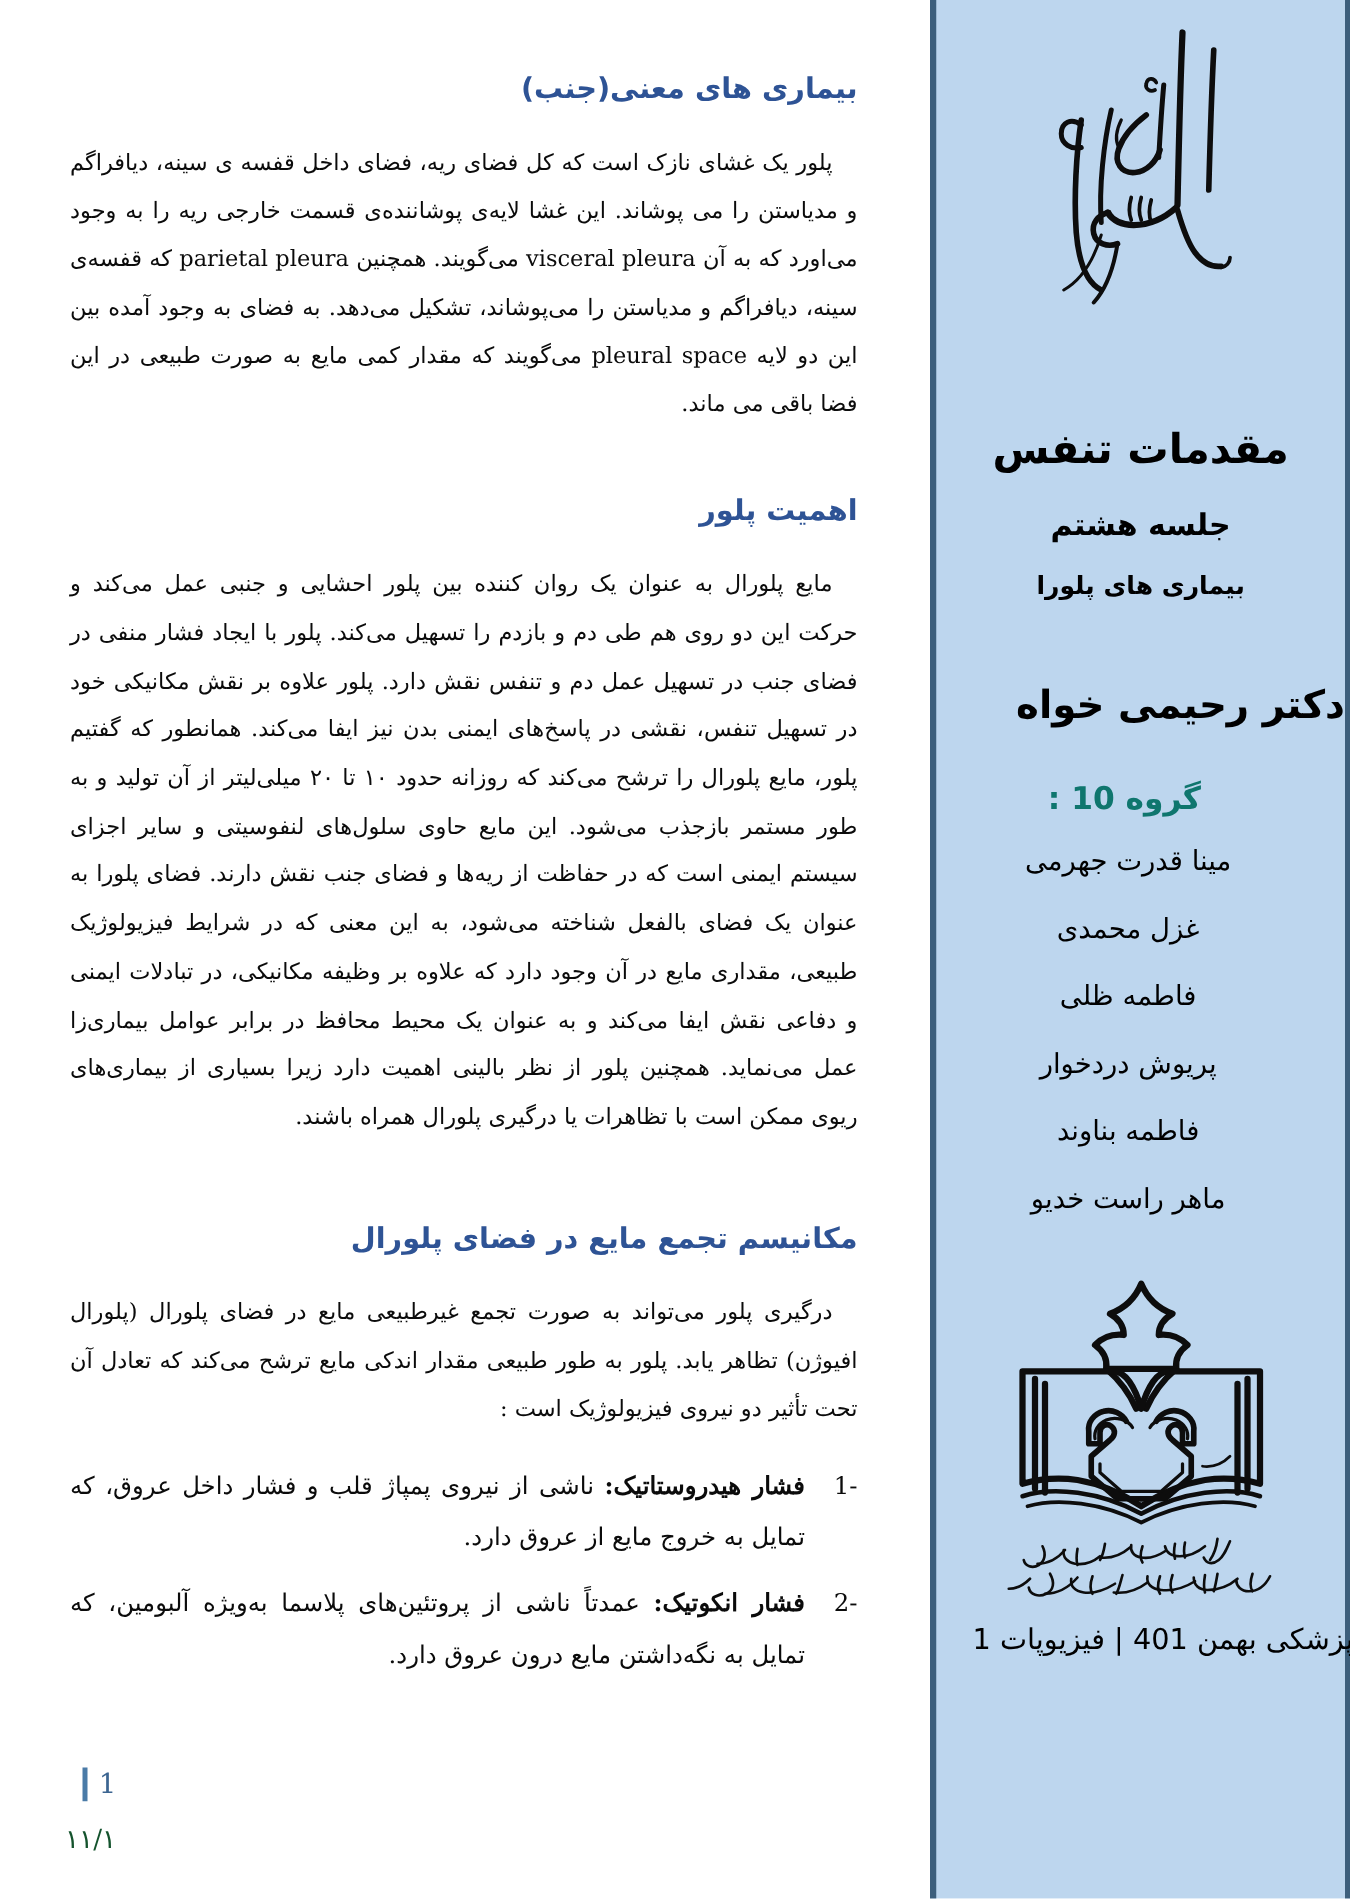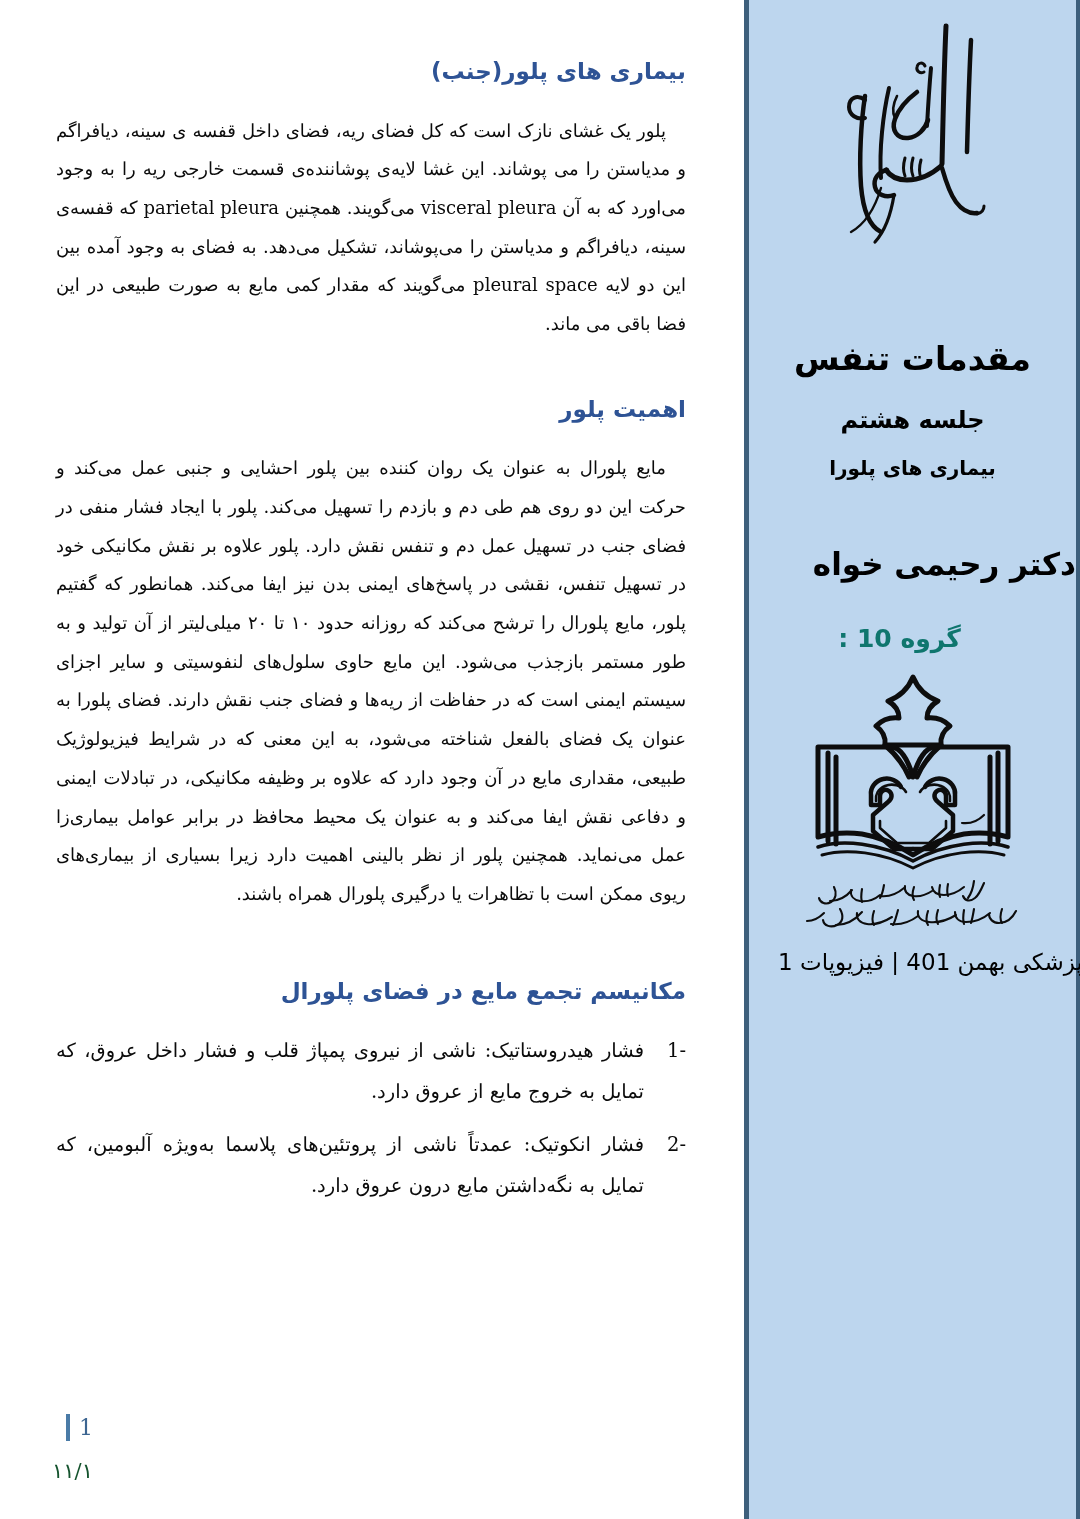--- a/index.html
+++ b/index.html
@@ -191,21 +191,21 @@
     counter-increment: presscount;
     content: counter(presscount) "-";
     position: absolute;
     right: -42px;
     top: 0;
     direction: ltr;
     font-family: "DejaVu Serif", serif;
     font-size: 19.5px;
   }
   ol.pressure-list > li .term {
-    font-weight: normal;
+    font-weight: bold;
   }
 
   .page-footer {
     position: absolute;
     bottom: 36px;
     left: 52px;
     direction: ltr;
     text-align: left;
   }
   .page-number {
@@ -225,30 +225,31 @@
     direction: rtl;
   }
 </style>
 </head>
 <body>
 
 <div class="page">
 
   <div class="content">
 
-    <h2 class="section-heading">بیماری های پلور(جنب)</h2>
+    <h2 class="section-heading">بیماری های معنی(جنب)</h2>
 
     <p class="body-text"><span>پلور یک غشای نازک است که کل فضای ریه، فضای داخل قفسه ی سینه، دیافراگم و مدیاستن را می پوشاند. این غشا لایه‌ی پوشاننده‌ی قسمت خارجی ریه را به وجود می‌اورد که به آن </span><span class="latin">visceral pleura</span><span> می‌گویند. همچنین </span><span class="latin">parietal pleura</span><span> که قفسه‌ی سینه، دیافراگم و مدیاستن را می‌پوشاند، تشکیل می‌دهد. به فضای به وجود آمده بین این دو لایه </span><span class="latin">pleural space</span><span> می‌گویند که مقدار کمی مایع به صورت طبیعی در این فضا باقی می ماند.</span></p>
 
     <h2 class="section-heading mt">اهمیت پلور</h2>
 
     <p class="body-text">مایع پلورال به عنوان یک روان کننده بین پلور احشایی و جنبی عمل می‌کند و حرکت این دو روی هم طی دم و بازدم را تسهیل می‌کند. پلور با ایجاد فشار منفی در فضای جنب در تسهیل عمل دم و تنفس نقش دارد. پلور علاوه بر نقش مکانیکی خود در تسهیل تنفس، نقشی در پاسخ‌های ایمنی بدن نیز ایفا می‌کند. همانطور که گفتیم پلور، مایع پلورال را ترشح می‌کند که روزانه حدود ۱۰ تا ۲۰ میلی‌لیتر از آن تولید و به طور مستمر بازجذب می‌شود. این مایع حاوی سلول‌های لنفوسیتی و سایر اجزای سیستم ایمنی است که در حفاظت از ریه‌ها و فضای جنب نقش دارند. فضای پلورا به عنوان یک فضای بالفعل شناخته می‌شود، به این معنی که در شرایط فیزیولوژیک طبیعی، مقداری مایع در آن وجود دارد که علاوه بر وظیفه مکانیکی، در تبادلات ایمنی و دفاعی نقش ایفا می‌کند و به عنوان یک محیط محافظ در برابر عوامل بیماری‌زا عمل می‌نماید. همچنین پلور از نظر بالینی اهمیت دارد زیرا بسیاری از بیماری‌های ریوی ممکن است با تظاهرات یا درگیری پلورال همراه باشند.</p>
 
     <h2 class="section-heading mt-lg">مکانیسم تجمع مایع در فضای پلورال</h2>
 
+    <p class="body-text">درگیری پلور می‌تواند به صورت تجمع غیرطبیعی مایع در فضای پلورال (پلورال افیوژن) تظاهر یابد. پلور به طور طبیعی مقدار اندکی مایع ترشح می‌کند که تعادل آن تحت تأثیر دو نیروی فیزیولوژیک است :</p>
 
     <ol class="pressure-list">
       <li><span class="term">فشار هیدروستاتیک:</span><span> ناشی از نیروی پمپاژ قلب و فشار داخل عروق، که تمایل به خروج مایع از عروق دارد.</span></li>
       <li><span class="term">فشار انکوتیک:</span><span> عمدتاً ناشی از پروتئین‌های پلاسما به‌ویژه آلبومین، که تمایل به نگه‌داشتن مایع درون عروق دارد.</span></li>
     </ol>
 
     <div class="page-footer">
       <div class="page-number">1</div>
       <div class="doc-count">۱۱/۱</div>
     </div>
@@ -292,20 +293,28 @@
     <div class="sidebar-block-course">
       <div class="course-title">مقدمات تنفس</div>
       <div class="session-label">جلسه هشتم</div>
       <div class="session-topic">بیماری های پلورا</div>
     </div>
 
     <div class="instructor">دکتر رحیمی خواه</div>
 
     <div class="group-label">گروه 10 :</div>
 
+    <ul class="member-list">
+      <li>مینا قدرت جهرمی</li>
+      <li>غزل محمدی</li>
+      <li>فاطمه ظلی</li>
+      <li>پریوش دردخوار</li>
+      <li>فاطمه بناوند</li>
+      <li>ماهر راست خدیو</li>
+    </ul>
 
     <div class="uni-logo">
       <svg width="250" height="210" viewBox="0 0 250 210" xmlns="http://www.w3.org/2000/svg" aria-hidden="true">
         <g fill="none" stroke="#0d0d0d" stroke-width="5" stroke-linejoin="round" stroke-linecap="round">
 
           <path d="M125 12
                    C130 24, 139 32, 150 36
                    C143 40, 139 46, 139 53
                    C148 52, 156 55, 162 61
                    C155 66, 152 72, 153 80

